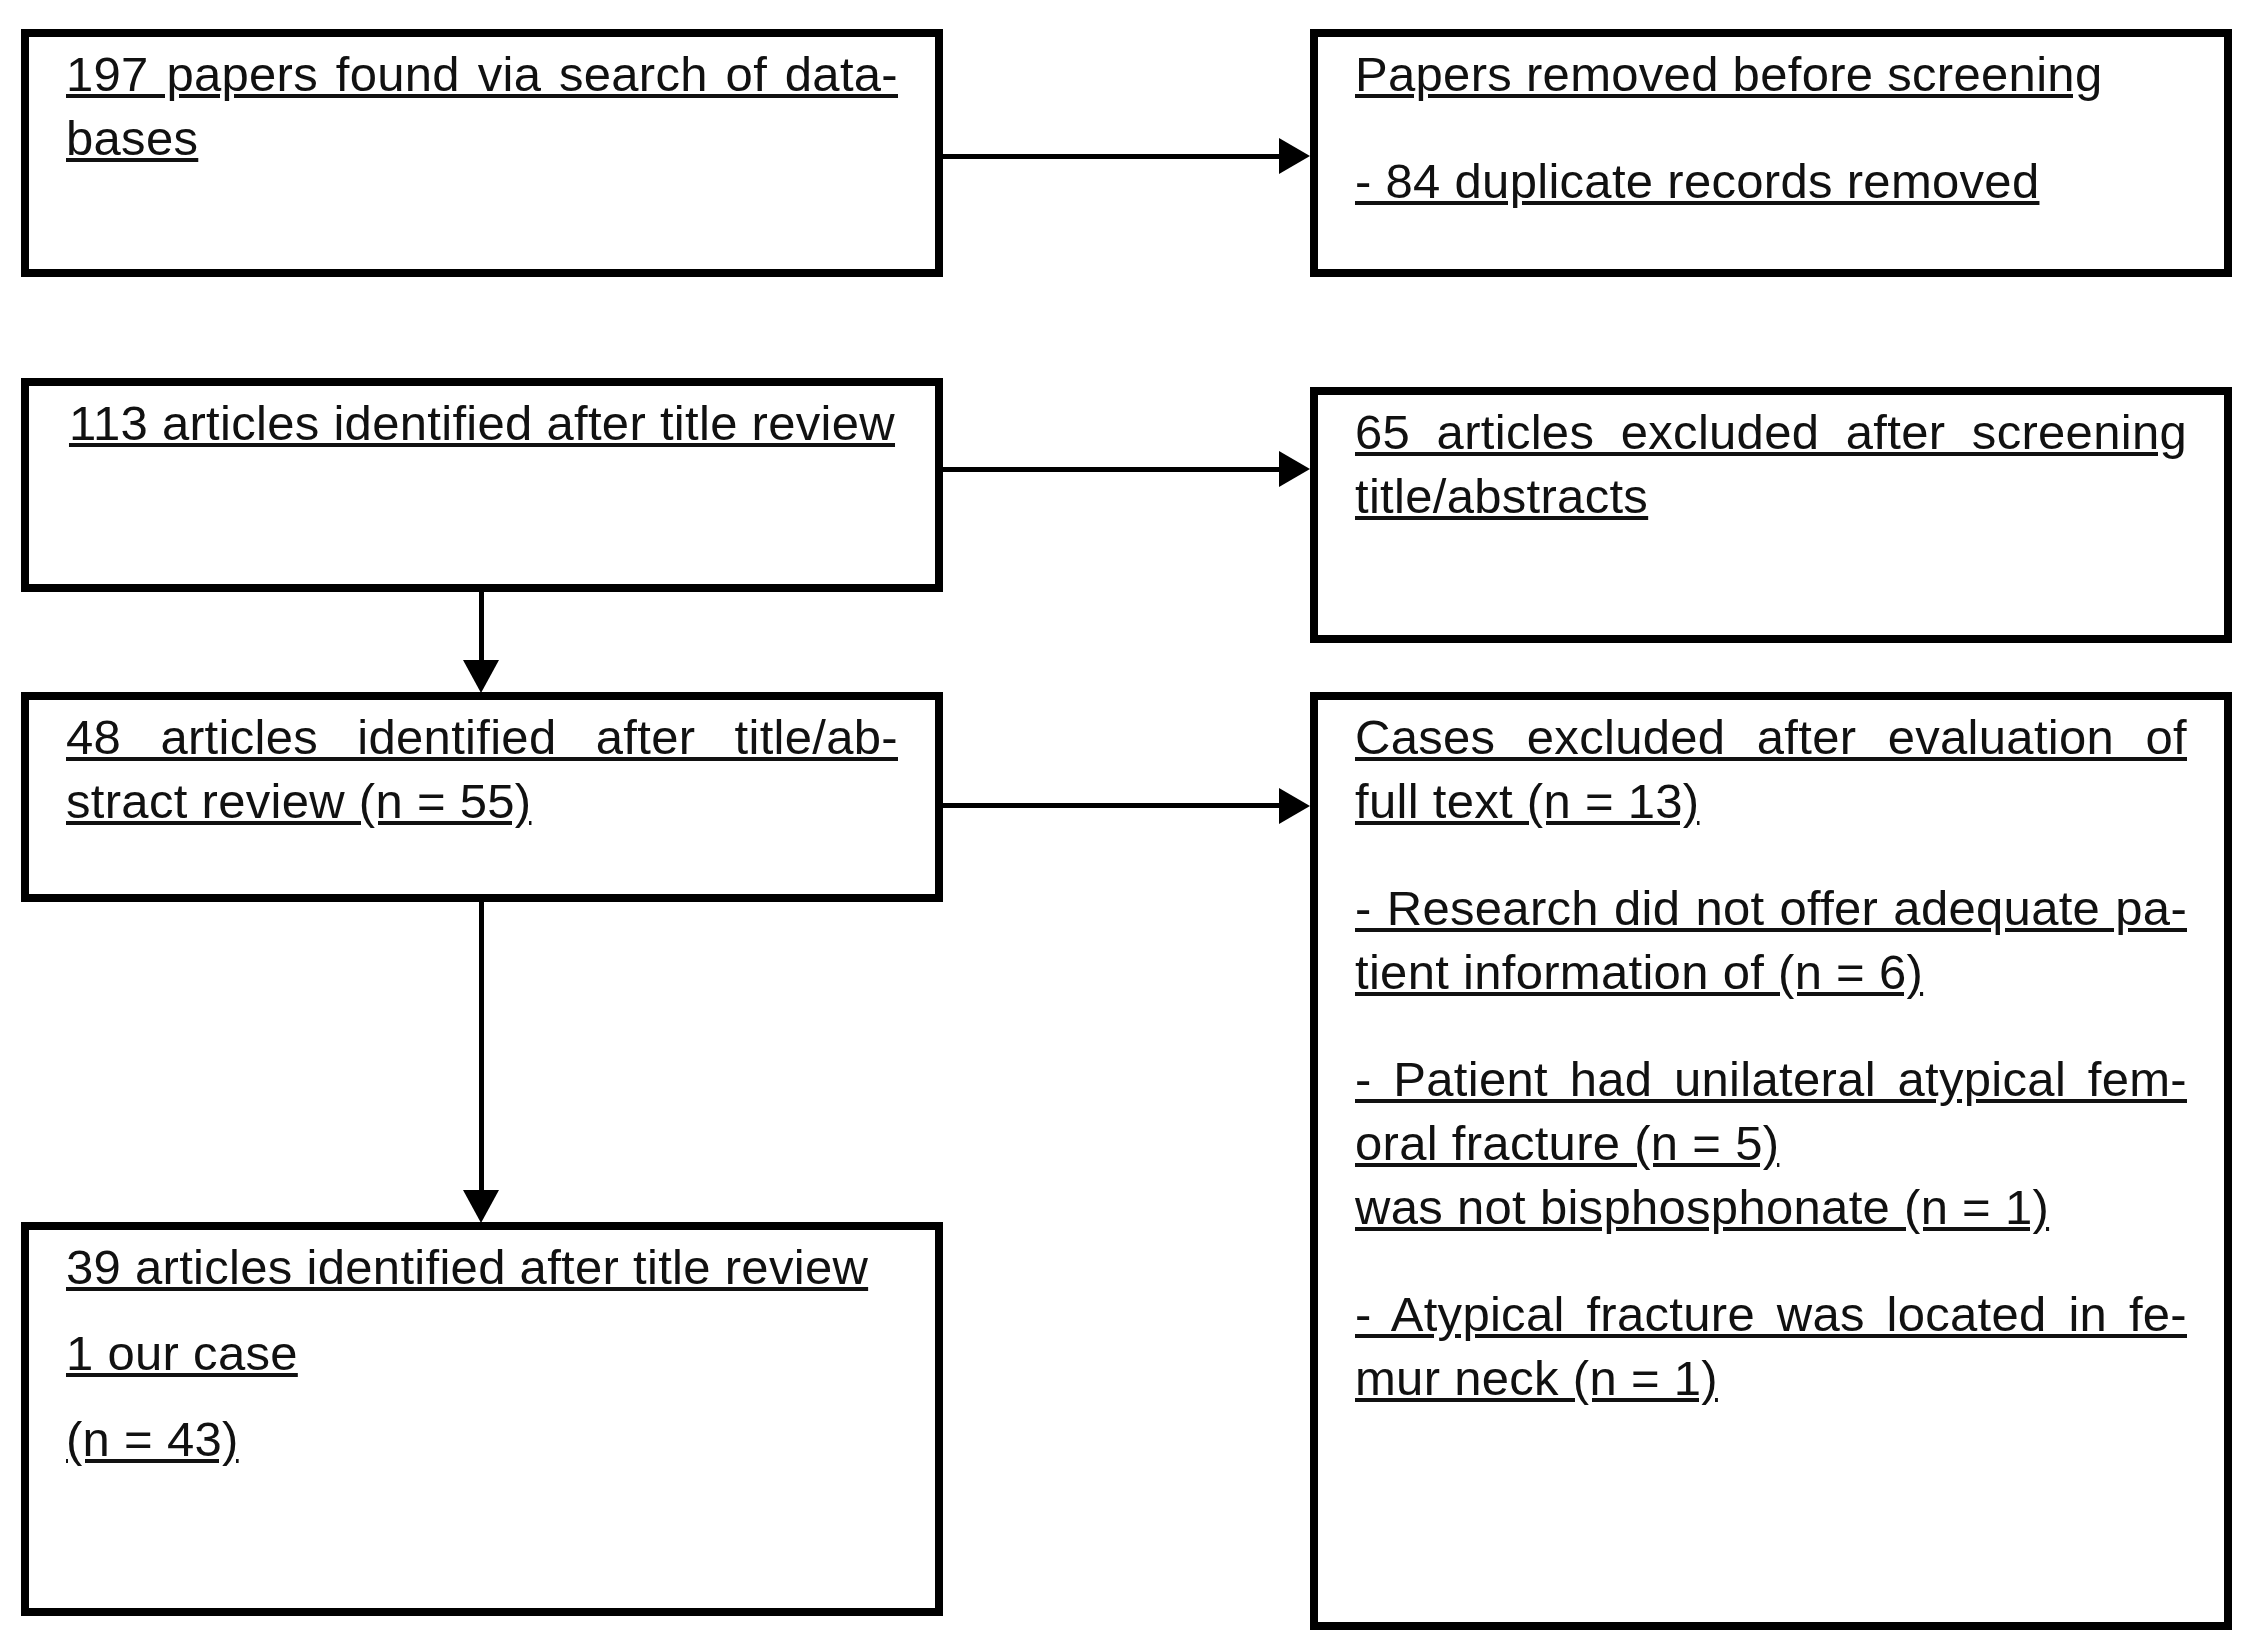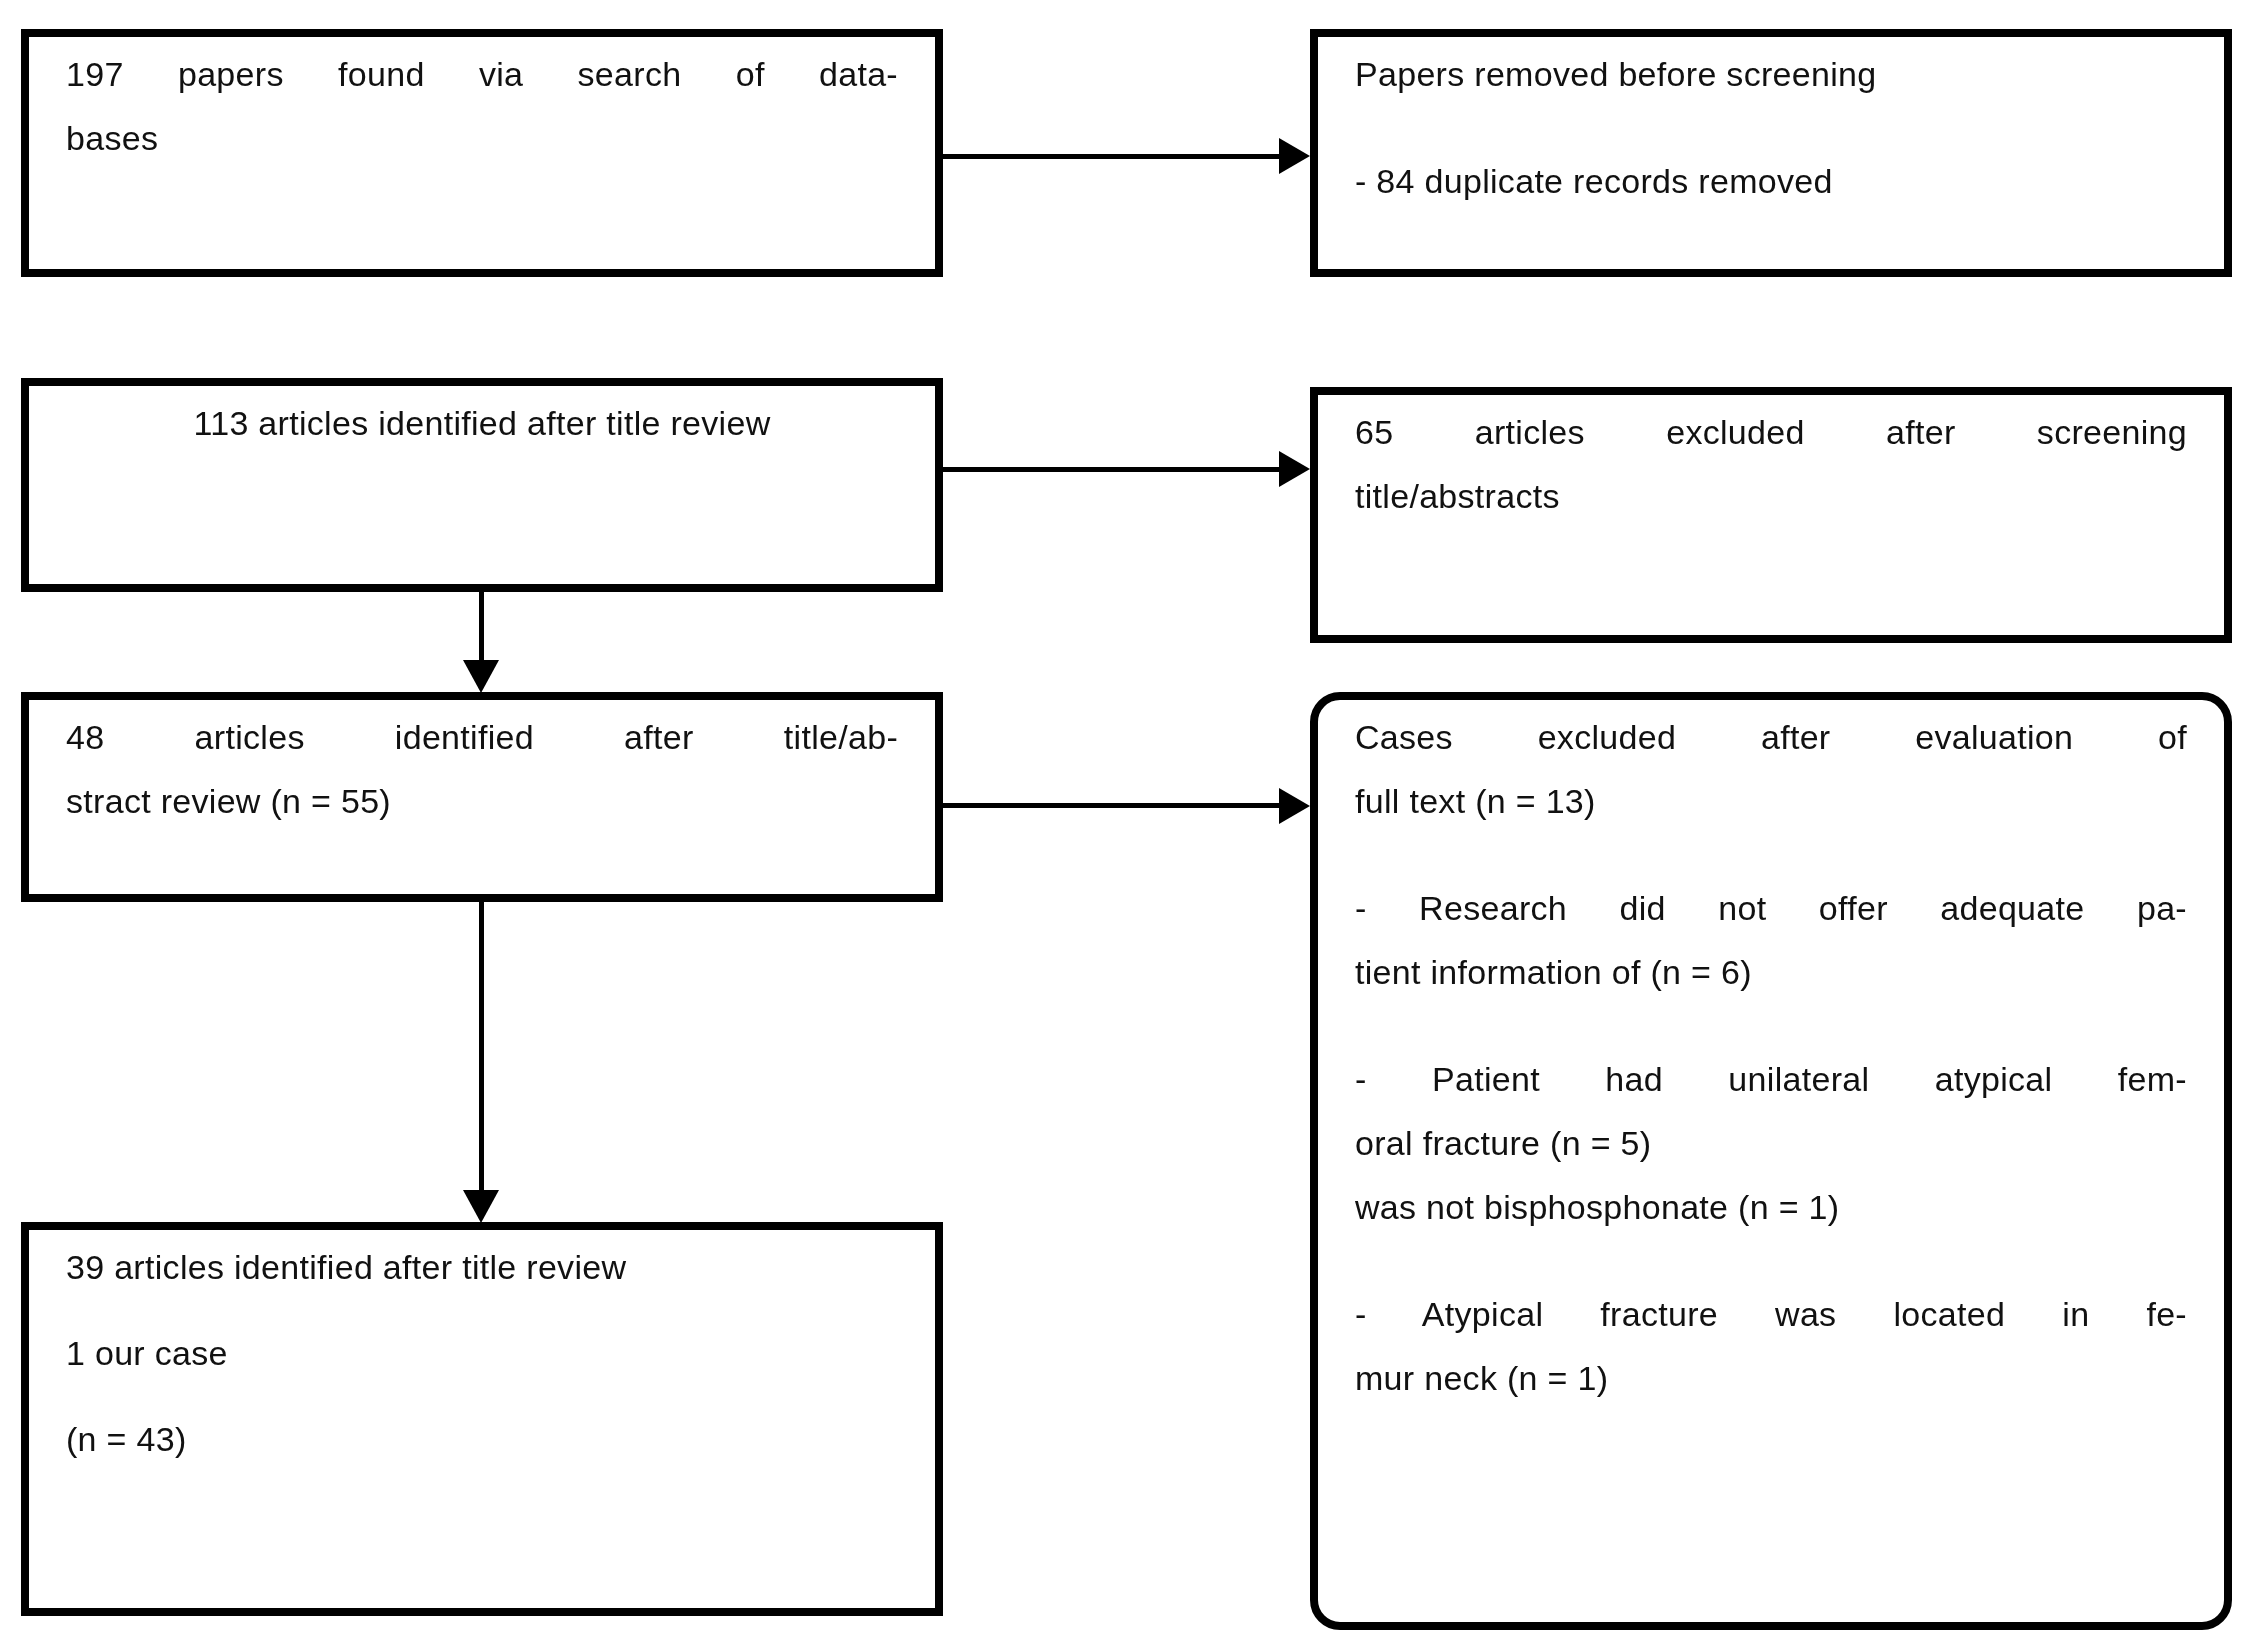--- a/index.html
+++ b/index.html
@@ -11,23 +11,24 @@
     font-family: "Liberation Sans", sans-serif;
     color: #111111;
     overflow: hidden;
   }
   .box {
     position: absolute;
     box-sizing: border-box;
     border: 8.1px solid #000000;
     background: #ffffff;
     padding: 5.4px 37px;
-    font-size: 34px;
+    font-size: 49px;
     line-height: 64px;
     letter-spacing: 0.3px;
+    text-decoration: underline;
   }
   .ln { display: block; white-space: nowrap; }
   .just {
     white-space: normal;
     text-align: justify;
     text-align-last: justify;
   }
   .gap    { margin-top: 43px; }
   .gap-sm { margin-top: 22px; }
   .stem   { position: absolute; background: #000000; }
@@ -66,21 +67,21 @@
   <div class="box" style="left:1310px; top:387px; width:922px; height:256px;">
     <div class="ln just">65 articles excluded after screening</div>
     <div class="ln">title/abstracts</div>
   </div>
 
   <div class="box" style="left:21px; top:692px; width:922px; height:210px;">
     <div class="ln just">48 articles identified after title/ab-</div>
     <div class="ln">stract review (n = 55)</div>
   </div>
 
-  <div class="box" style="left:1310px; top:692px; width:922px; height:938px;border-radius:30px;">
+  <div class="box" style="left:1310px; top:692px; width:922px; height:938px;">
     <div class="ln just">Cases excluded after evaluation of</div>
     <div class="ln">full text (n = 13)</div>
     <div class="ln just gap">- Research did not offer adequate pa-</div>
     <div class="ln">tient information of (n = 6)</div>
     <div class="ln just gap">- Patient had unilateral atypical fem-</div>
     <div class="ln">oral fracture (n = 5)</div>
     <div class="ln">was not bisphosphonate (n = 1)</div>
     <div class="ln just gap">- Atypical fracture was located in fe-</div>
     <div class="ln">mur neck (n = 1)</div>
   </div>

